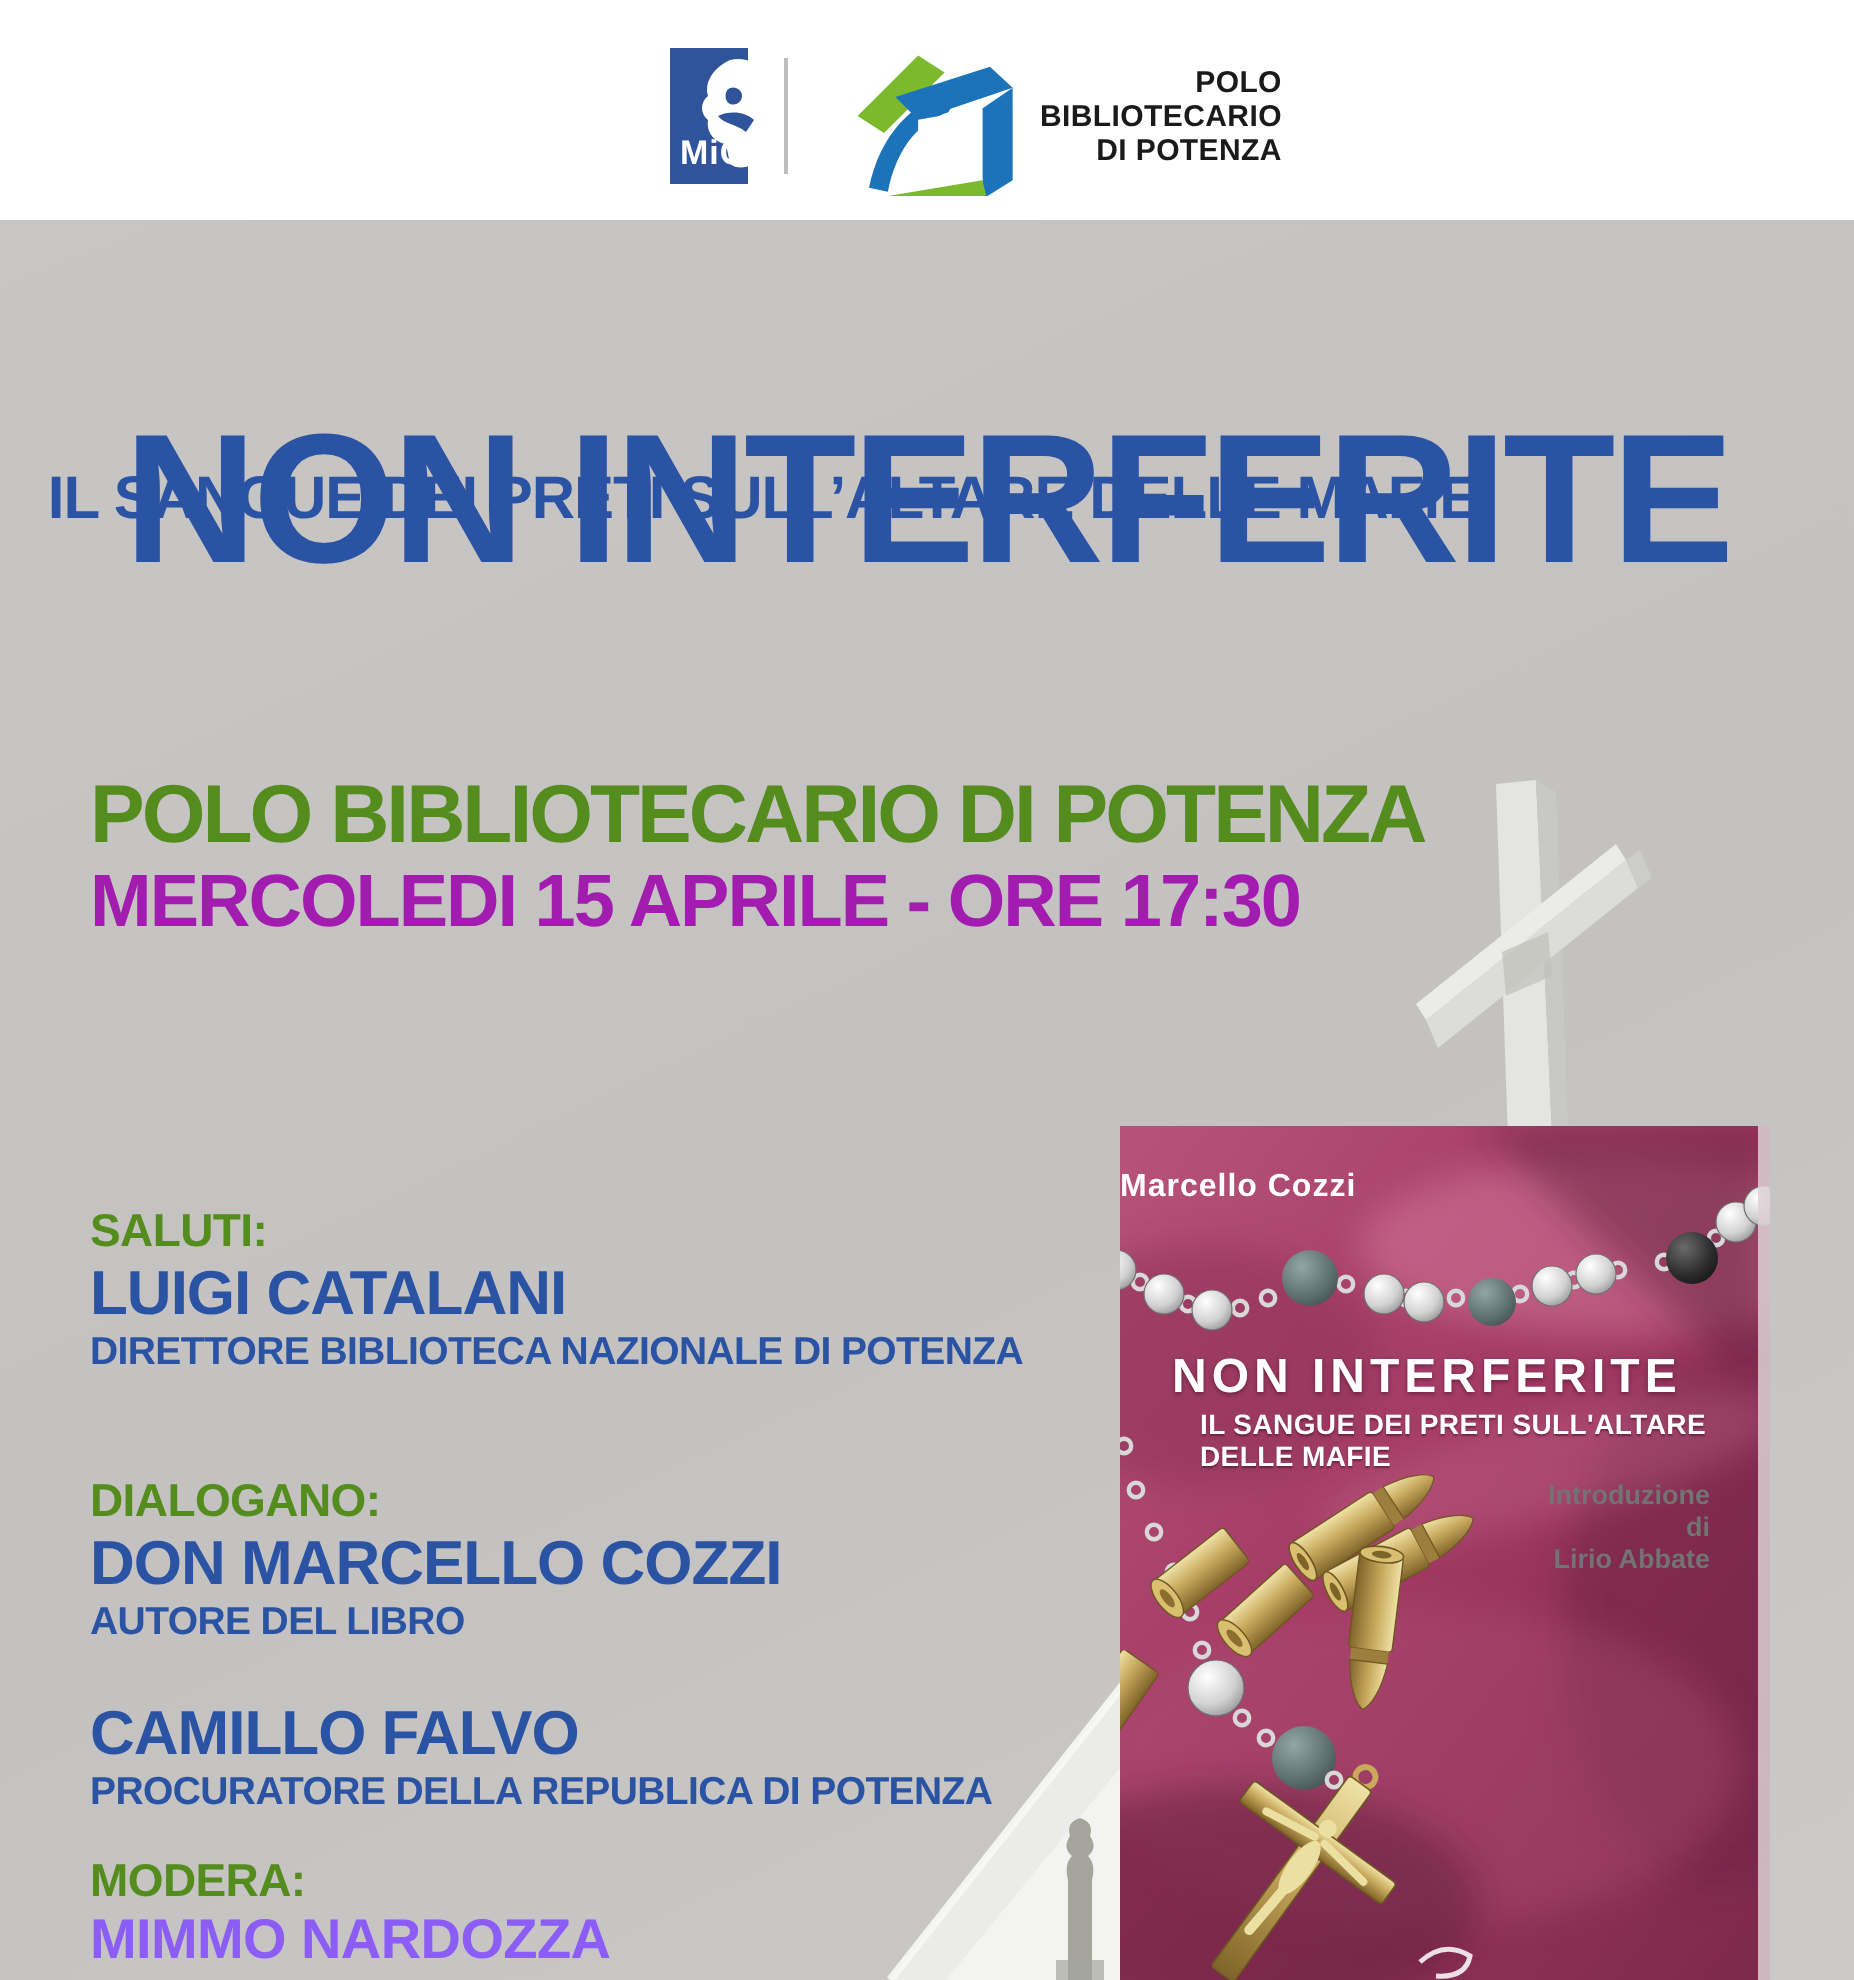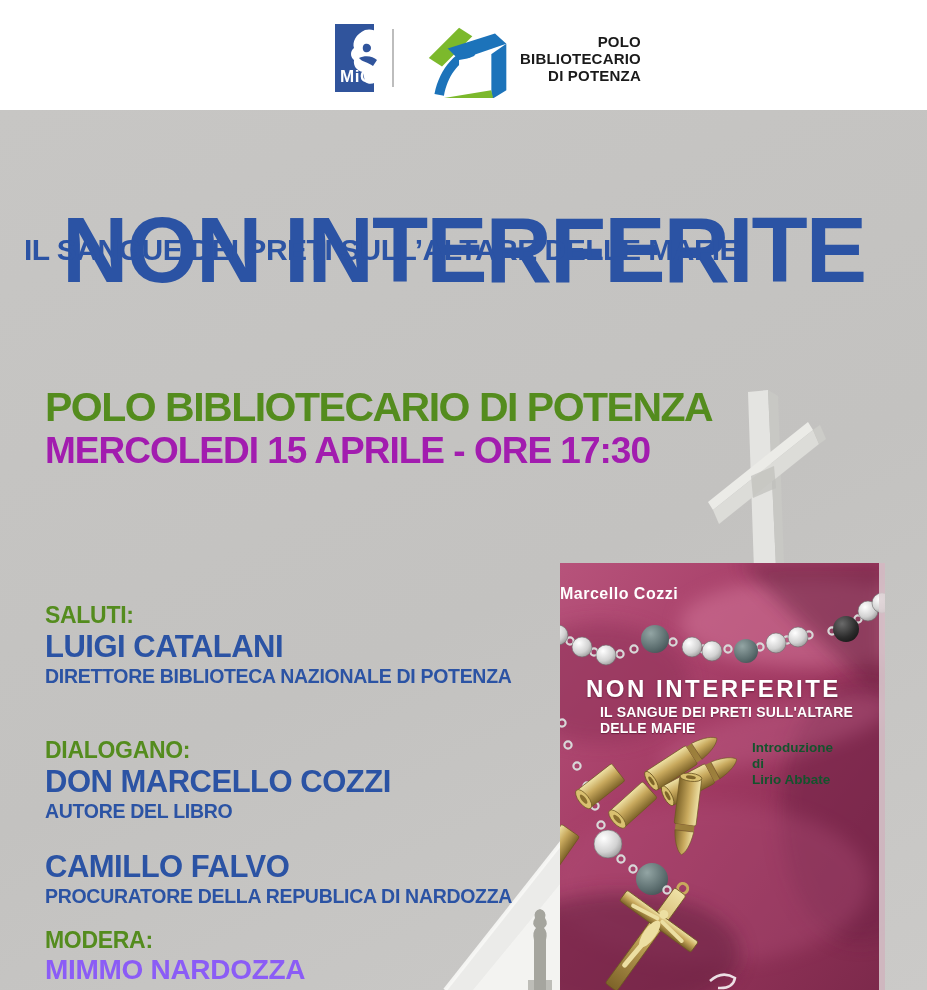--- a/index.html
+++ b/index.html
@@ -41,21 +41,21 @@
 
   
   .book-cover{position:absolute;left:560px;top:563px;width:325px;height:427px;z-index:4;}
   .cover-art{position:absolute;top:0;left:0;width:325px;height:427px;}
   .cv-author{position:absolute;top:22px;left:0;width:100%;text-align:left;color:#ffffff;
              font-size:16px;letter-spacing:0.5px;}
   .cv-title{position:absolute;top:112px;left:26px;color:#ffffff;font-size:24px;letter-spacing:2.5px;
             text-shadow:0 1px 2px rgba(60,10,30,0.5);}
   .cv-subtitle{position:absolute;top:141px;left:28px;color:#ffffff;font-size:14px;letter-spacing:0.2px;
             text-shadow:0 1px 1px rgba(60,10,30,0.5);margin-left:12px;}
-  .cv-intro{position:absolute;top:177px;left:192px;width:90px;text-align:left;color:#14532d;
+  .cv-intro{position:absolute;top:177px;left:205px;width:90px;text-align:right;color:#737373;
             font-size:13.5px;line-height:16px;}
 </style>
 </head>
 <body>
 
 <div class="poster">
 
   <div class="header">
     <div class="logo-row">
 
@@ -123,21 +123,21 @@
   </div>
 
   <div class="sblock sb1">
     <div class="role">SALUTI:</div>
     <div class="sname">LUIGI CATALANI</div>
     <div class="stitle">DIRETTORE BIBLIOTECA NAZIONALE DI POTENZA</div>
   </div>
 
   <div class="sblock sb3">
     <div class="sname">CAMILLO FALVO</div>
-    <div class="stitle">PROCURATORE DELLA REPUBLICA DI NARDOZZA</div>
+    <div class="stitle">PROCURATORE DELLA REPUBLICA DI POTENZA</div>
   </div>
 
   <div class="sblock sb4">
     <div class="role">MODERA:</div>
     <div class="sname-sm">MIMMO NARDOZZA</div>
   </div>
 
   <div class="book-cover">
     <svg class="cover-art" viewBox="0 0 325 427">
       <defs>

